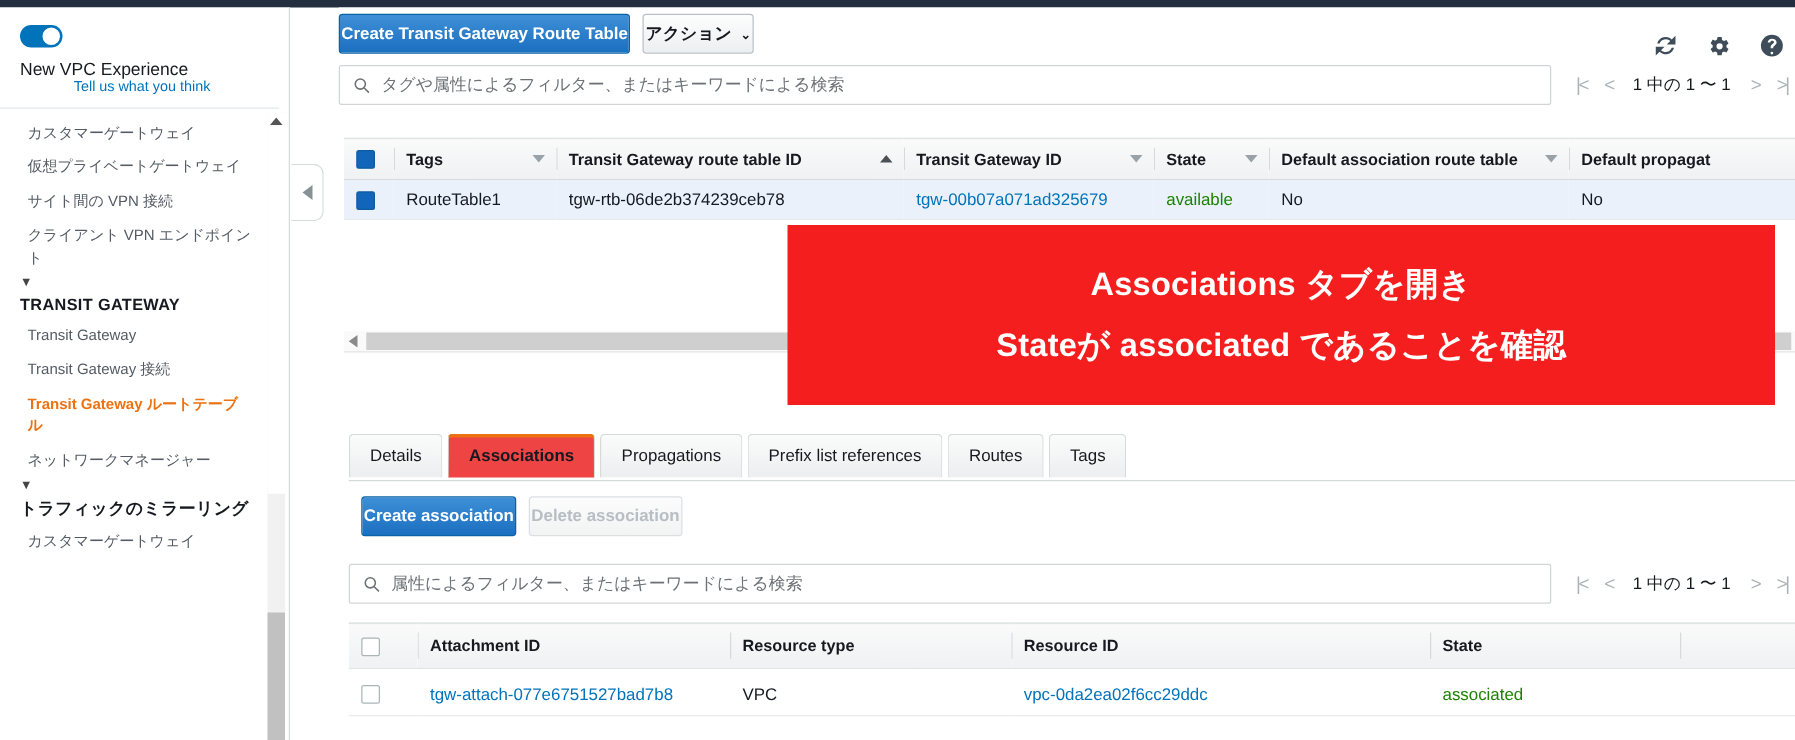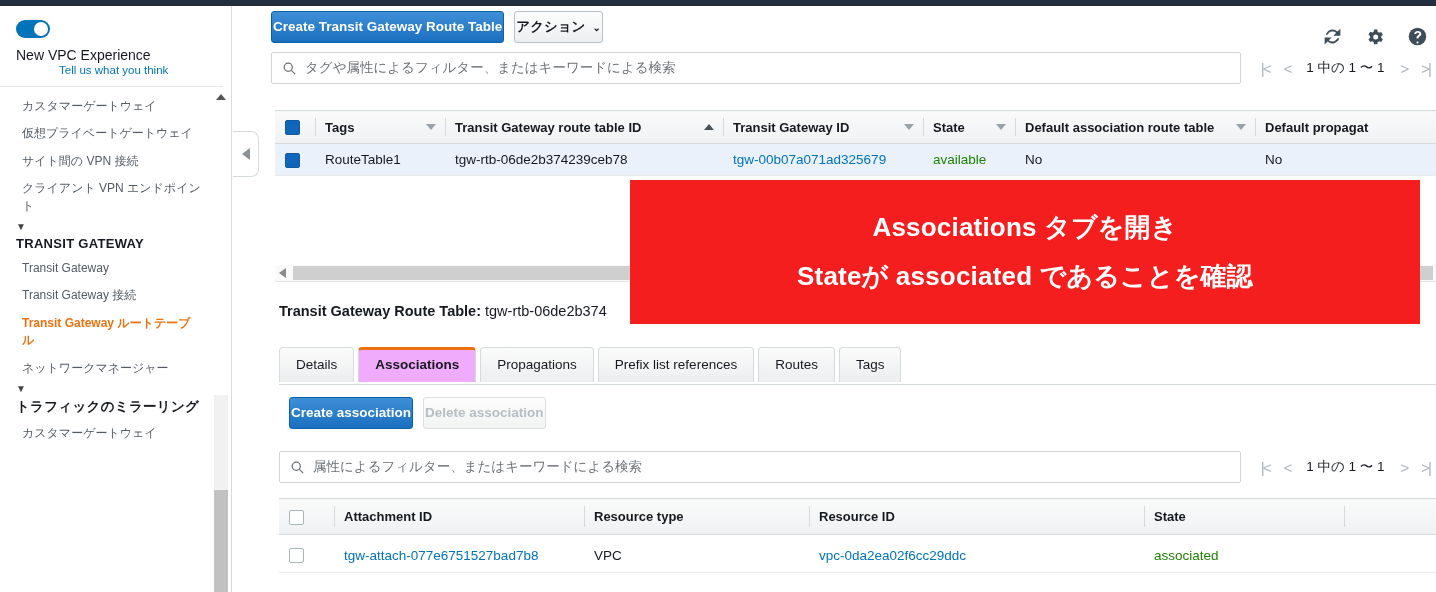--- a/index.html
+++ b/index.html
@@ -216,21 +216,21 @@
     display: flex; align-items: flex-end; gap: 4px;
   }
   .tab {
     background: linear-gradient(#fbfbfb, #eceeef);
     border: 1px solid #d5dbdb; border-bottom: none;
     border-radius: 4px 4px 0 0;
     padding: 8px 16px; font-size: 13.5px; color: #16191f; cursor: pointer;
     line-height: 1.3;
   }
   .tab.active {
-    background: #f0abfc; font-weight: bold;
+    background: #ef4444; font-weight: bold;
     border-top: 3px solid #ec7211; padding-top: 6px;
   }
   .tabs-underline {
     position: absolute; left: 8px; top: 378px; width: 1157px; height: 1px;
     background: #d5dbdb;
   }
 
   .assoc-actions {
     position: absolute; left: 18px; top: 391px;
     display: flex; gap: 10px;
@@ -397,24 +397,20 @@
             <td>No</td>
           </tr>
         </tbody>
       </table>
     </div>
 
     <div class="hscroll"></div>
     <div class="hscroll-thumb"></div>
     <div class="hscroll-left"></div>
 
-    <div class="detail-title">
-      <b>Transit Gateway Route Table:</b>
-      <span class="val">tgw-rtb-06de2b374</span>
-    </div>
 
     <div class="tabs-underline"></div>
     <div class="tabs">
       <div class="tab">Details</div>
       <div class="tab active">Associations</div>
       <div class="tab">Propagations</div>
       <div class="tab">Prefix list references</div>
       <div class="tab">Routes</div>
       <div class="tab">Tags</div>
     </div>

